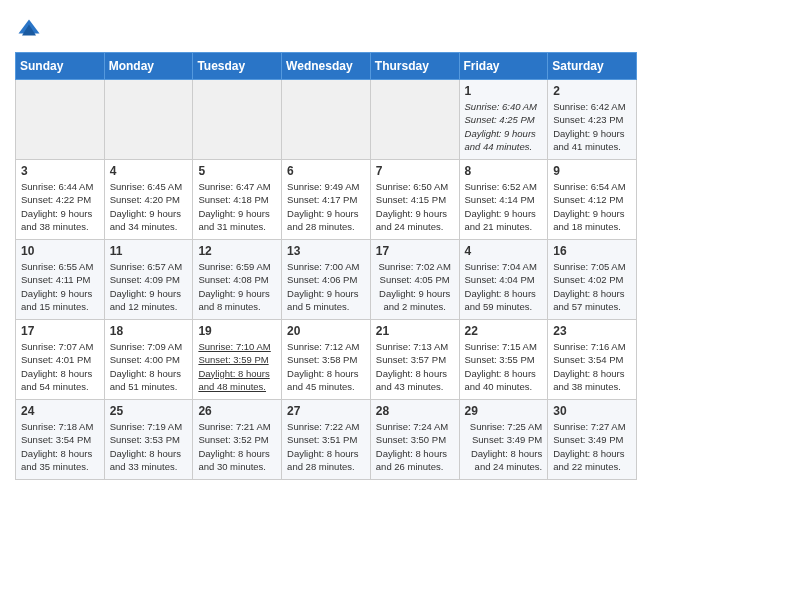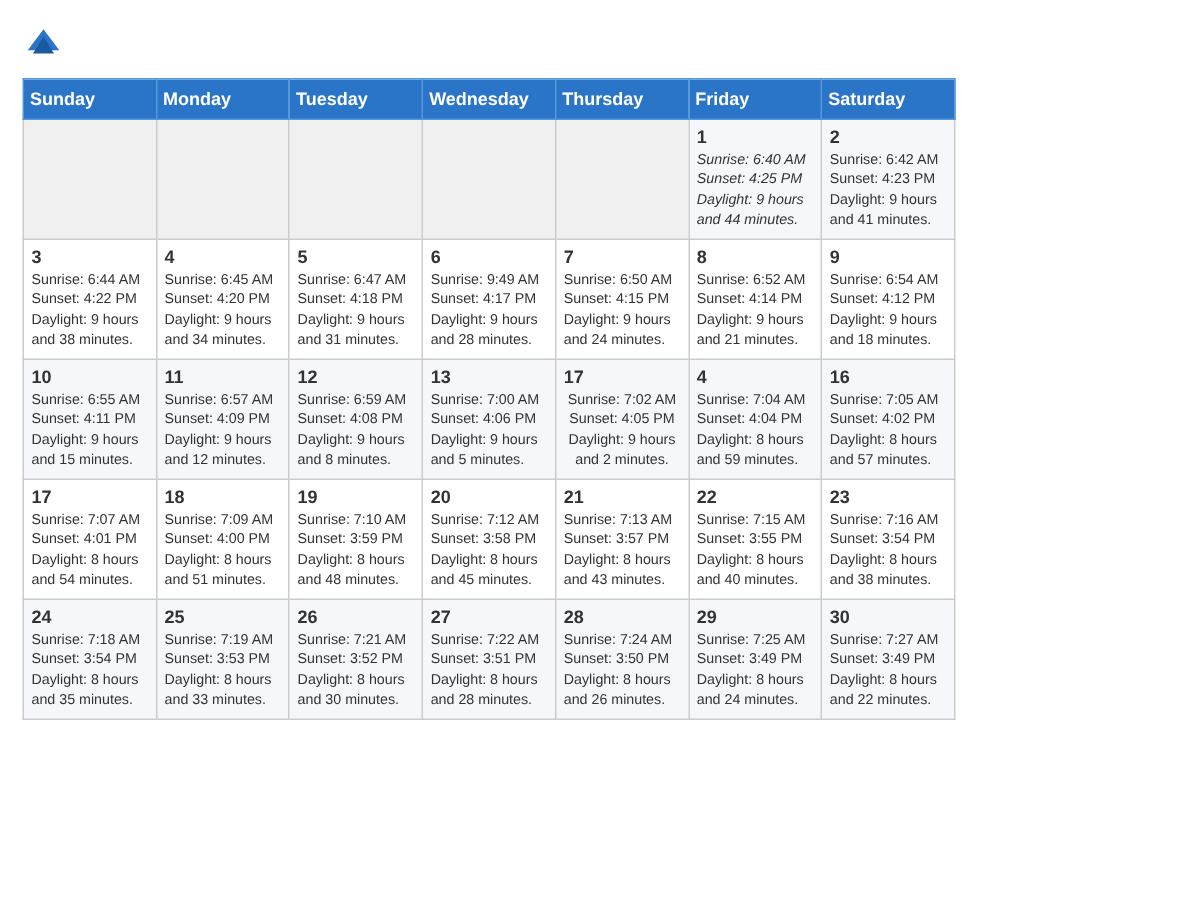--- a/index.html
+++ b/index.html
@@ -270,21 +270,21 @@
           </td>
           <td>
             <span class="day-number">18</span>
             <div class="day-info" style="white-space: pre-line;">Sunrise: 7:09 AM
 Sunset: 4:00 PM
 Daylight: 8 hours
 and 51 minutes.</div>
           </td>
           <td>
             <span class="day-number">19</span>
-            <div class="day-info" style="white-space: pre-line;">Sunrise: 7:10 AM
+            <div class="day-info" style="white-space: pre-line; text-decoration: underline;">Sunrise: 7:10 AM
 Sunset: 3:59 PM
 Daylight: 8 hours
 and 48 minutes.</div>
           </td>
           <td>
             <span class="day-number">20</span>
             <div class="day-info" style="white-space: pre-line;">Sunrise: 7:12 AM
 Sunset: 3:58 PM
 Daylight: 8 hours
 and 45 minutes.</div>
@@ -342,21 +342,21 @@
           </td>
           <td>
             <span class="day-number">28</span>
             <div class="day-info" style="white-space: pre-line;">Sunrise: 7:24 AM
 Sunset: 3:50 PM
 Daylight: 8 hours
 and 26 minutes.</div>
           </td>
           <td>
             <span class="day-number">29</span>
-            <div class="day-info" style="white-space: pre-line;">Sunrise: 7:25 AM
+            <div class="day-info" style="white-space: pre-line; text-align: right;">Sunrise: 7:25 AM
 Sunset: 3:49 PM
 Daylight: 8 hours
 and 24 minutes.</div>
           </td>
           <td>
             <span class="day-number">30</span>
             <div class="day-info" style="white-space: pre-line;">Sunrise: 7:27 AM
 Sunset: 3:49 PM
 Daylight: 8 hours
 and 22 minutes.</div>

